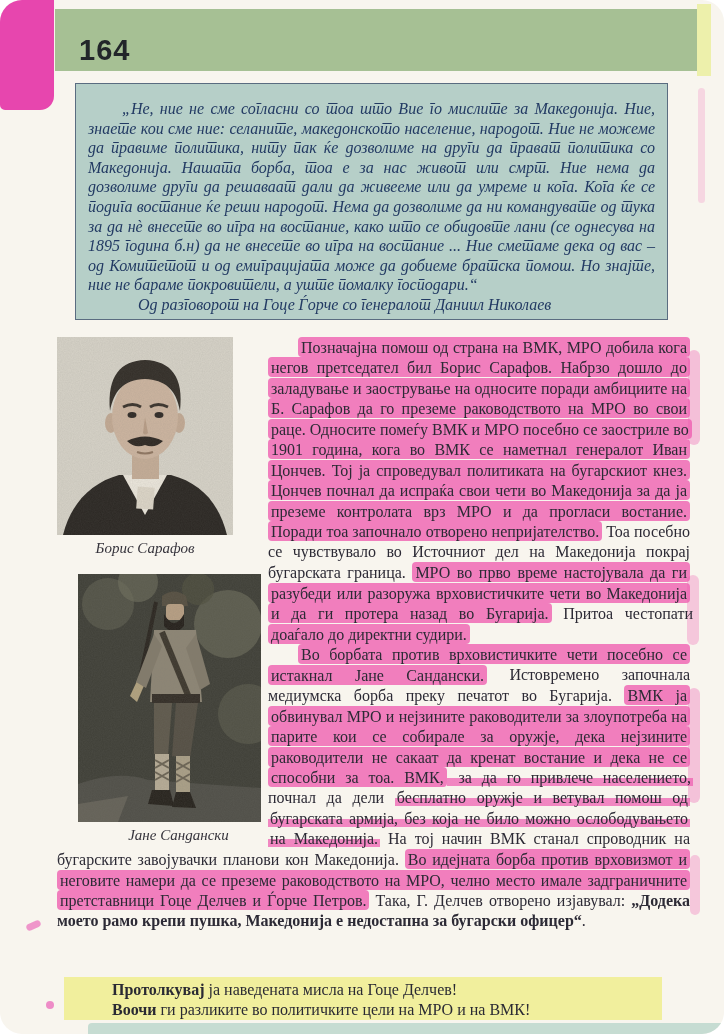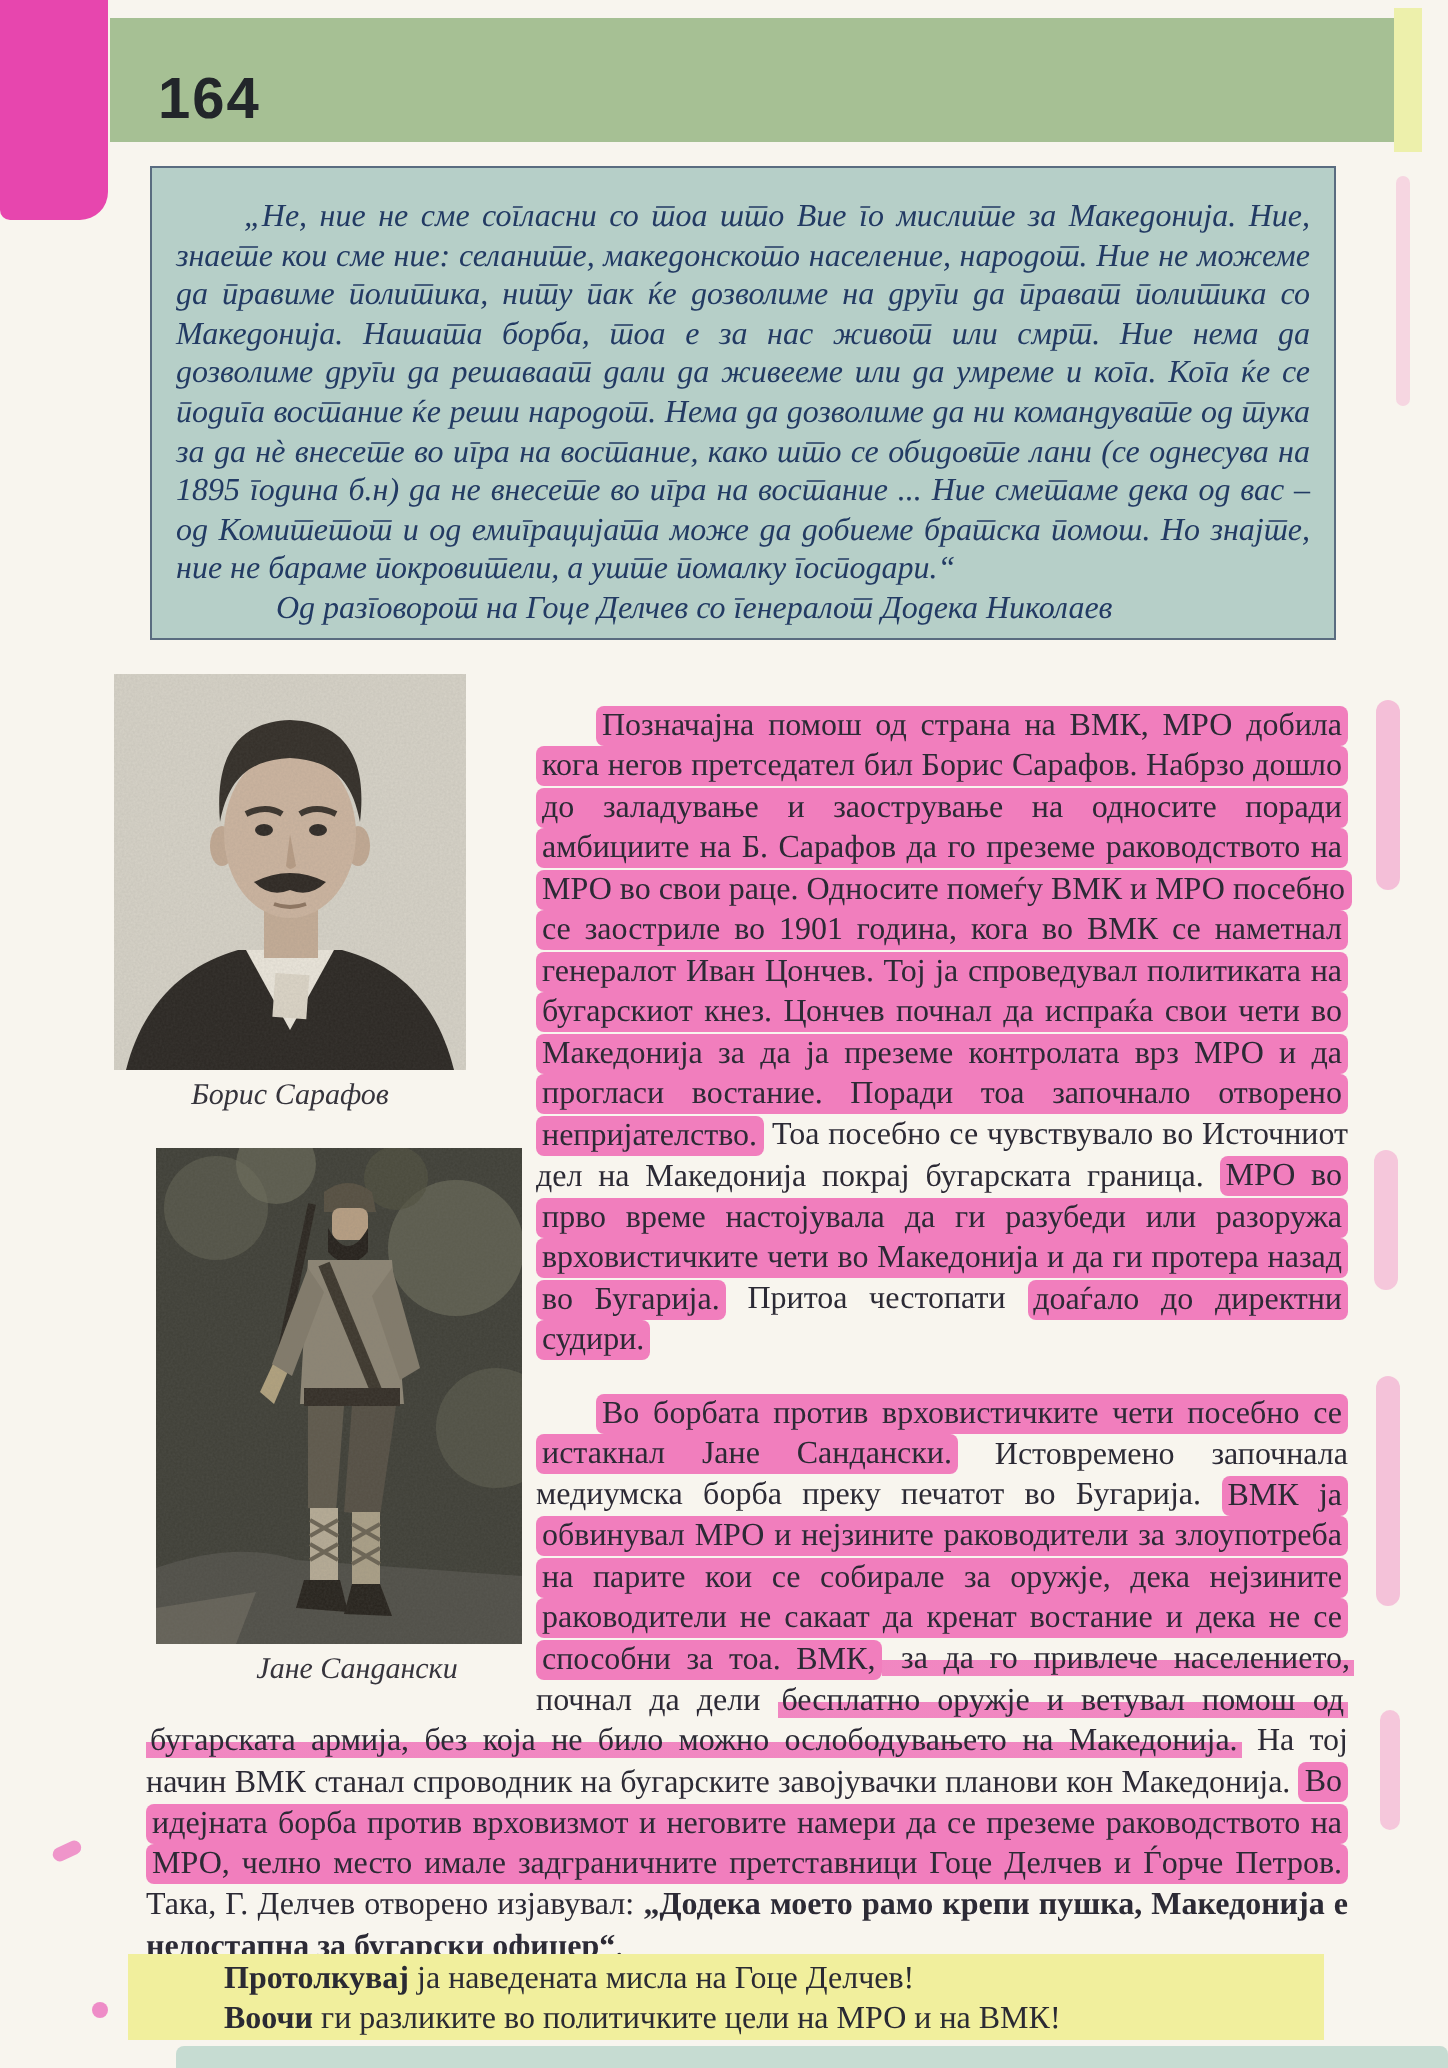--- a/index.html
+++ b/index.html
@@ -1,17 +1,17 @@
 <!DOCTYPE html>
 <html lang="mk"><head>
 <meta charset="utf-8">
 <style>
   html,body{margin:0;padding:0;}
   .page{position:relative;width:724px;height:1034px;background:#f8f5ee;overflow:hidden;
-        font-family:"Liberation Serif",serif;}
+        font-family:"Liberation Serif",serif;border-radius:22px;}
   
   .magenta-strip{position:absolute;left:0;top:0;width:54px;height:110px;background:#e746ae;
         border-radius:0 0 14px 5px;}
   .smudge{position:absolute;background:rgba(236,84,175,.4);border-radius:6px;}
   .sm1{left:26px;top:922px;width:15px;height:7px;transform:rotate(-25deg);background:rgba(231,70,173,.55);}
   .sm2{left:46px;top:1001px;width:8px;height:8px;border-radius:50%;background:rgba(231,70,173,.6);}
   .sm3{left:698px;top:88px;width:7px;height:115px;background:rgba(238,92,176,.20);}
   .sm4{left:688px;top:350px;width:12px;height:95px;background:rgba(238,92,176,.35);}
   .sm5{left:687px;top:575px;width:12px;height:70px;background:rgba(238,92,176,.30);}
   .sm6{left:688px;top:688px;width:12px;height:115px;background:rgba(238,92,176,.33);}
@@ -30,21 +30,21 @@
   .quote-main{text-indent:34px;}
   .quote-attr{padding-left:50px;text-align:left;}
   
   .body-flow{position:absolute;left:57px;top:337px;width:633px;font-size:16px;line-height:20.5px;
         color:#2c2a35;text-align:justify;}
   .fig-col{float:left;width:205px;margin-right:6px;font-family:Liberation Serif, serif;}
   .fig1{margin-left:30px;width:176px;}
   .fig2{margin-left:21px;width:201px;margin-top:14px;}
   .fig-col svg{display:block;}
   .fig-caption{text-align:center;font-style:italic;font-size:15px;color:#36343c;margin-top:3px;height:22px;}
-  .para{margin:16px;text-indent:30px;}
+  .para{margin:0;text-indent:30px;}
   .hl{background:rgba(238,92,176,.78);padding:1.5px 3px;border-radius:4px;
         -webkit-box-decoration-break:clone;box-decoration-break:clone;}
   .ulmark{background:linear-gradient(transparent 52%,rgba(238,92,176,.72) 52%);
         -webkit-box-decoration-break:clone;box-decoration-break:clone;padding:0 2px;}
   .boldq{font-weight:700;}
   
   .tasks-box{position:absolute;left:64px;top:977px;width:598px;height:43px;box-sizing:border-box;
         background:#f1ef9d;padding:3px 10px 0 48px;font-size:16px;line-height:20px;color:#2a2a33;}
   .task-lead{font-weight:700;}
   
@@ -65,21 +65,21 @@
   <div class="smudge sm6"></div>
   <div class="smudge sm7"></div>
   <div class="yellow-edge"></div>
 
   <div class="header-band">
     <span class="page-number">164</span>
   </div>
 
   <div class="quote-box">
     <p class="quote-main">„Не, ние не сме согласни со тоа што Вие го мислите за Македонија. Ние, знаете кои сме ние: селаните, македонското население, народот. Ние не можеме да правиме политика, ниту пак ќе дозволиме на други да прават политика со Македонија. Нашата борба, тоа е за нас живот или смрт. Ние нема да дозволиме други да решаваат дали да живееме или да умреме и кога. Кога ќе се подига востание ќе реши народот. Нема да дозволиме да ни командувате од тука за да нѐ внесете во игра на востание, како што се обидовте лани (се однесува на 1895 година б.н) да не внесете во игра на востание ... Ние сметаме дека од вас – од Комитетот и од емиграцијата може да добиеме братска помош. Но знајте, ние не бараме покровители, а уште помалку господари.“</p>
-    <p class="quote-attr">Од разговорот на Гоце Делчев со генералот Додека Николаев</p>
+    <p class="quote-attr">Од разговорот на Гоце Ѓорче со генералот Даниил Николаев</p>
   </div>
 
   <div class="body-flow">
     <div class="fig-col">
       <figure class="fig1" style="margin:0">
         <svg width="176" height="198" viewBox="0 0 176 198">
           <defs>
             <filter id="grain">
                 <feTurbulence type="fractalNoise" baseFrequency="0.9" numOctaves="2" result="n"></feTurbulence>
               <feColorMatrix in="n" type="matrix" values="0 0 0 0 0.2  0 0 0 0 0.2  0 0 0 0 0.18  0 0 0 0.9 0"></feColorMatrix>

